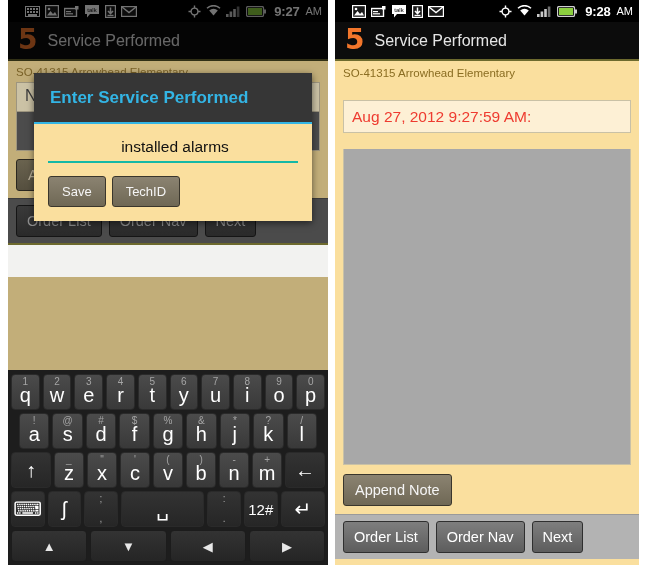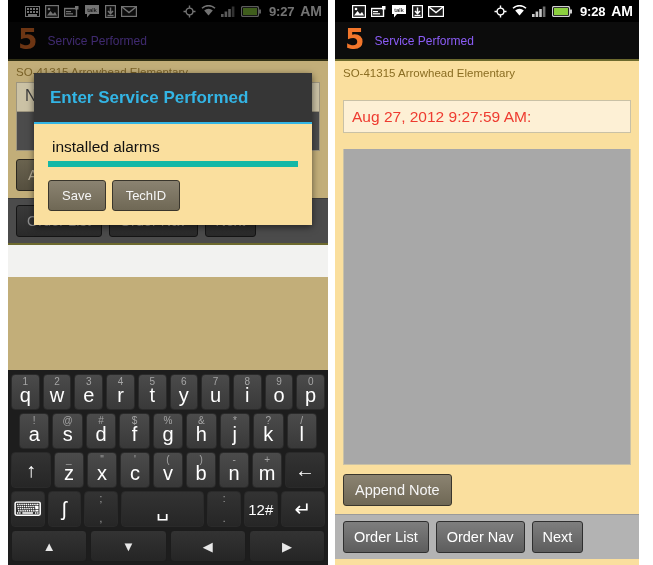--- a/index.html
+++ b/index.html
@@ -23,35 +23,35 @@
     padding: 0 6px 0 17px;
     box-sizing: border-box;
   }
   .sb-left { display: flex; align-items: center; gap: 5px; flex: 1; }
   .sb-right { display: flex; align-items: center; gap: 5px; }
   .sb-ico { display: block; }
   .sb-time {
     color: #fff; font-size: 13px; font-weight: bold;
     letter-spacing: -0.2px; margin-left: 3px;
   }
-  .sb-ampm { color: #fff; font-size: 14px; font-weight: bold; margin-left: 1px; }
+  .sb-ampm { color: #fff; font-size: 11px; font-weight: normal; margin-left: 1px; }
 
   
   .titlebar {
     height: 39px; background: #0c0c0c;
     display: flex; align-items: center; padding-left: 10px;
     border-bottom: 2px solid #6d6a2e;
     box-sizing: border-box;
   }
   .logo5 {
     font-size: 28px; font-weight: bold; color: #f2762b;
     line-height: 28px; font-family: "DejaVu Sans", sans-serif;
     margin-right: 10px; margin-top: -2px;
   }
-  .apptitle { color: #8b5cf6; font-size: 12px; }
+  .apptitle { color: #e5e5e5; font-size: 16px; }
 
   
   .body { position: relative; background: #fadf9e; }
   .panel.right .body { height: 504px; }
 
   
   .subtitle {
     color: #8a6d22; font-size: 11.5px;
     padding: 6px 0 5px 8px;
   }
@@ -139,26 +139,27 @@
   }
   .dlg-title {
     background: #363636; color: #33b5e5;
     font-size: 17px; font-weight: bold;
     padding: 15px 0 14px 16px;
     border-bottom: 2px solid #33b5e5;
   }
   .dlg-body { background: #fadf9e; padding: 12px 14px 14px 14px; }
   .dlg-input {
     font-size: 15.5px; color: #111;
-    border: none; border-bottom: 6px solid #14b8a6;
+    border: none; border-bottom: 2px solid #14b8a6;
     background: transparent;
     width: 100%; box-sizing: border-box;
     padding: 2px 0 5px 4px;
     outline: none;
     font-family: "Liberation Sans", sans-serif;
+    text-align: center;
   }
   .dlg-btnrow { margin-top: 13px; display: flex; gap: 6px; }
   .dlg-btn {
     color: #f5f5f5; font-size: 13px;
     background: linear-gradient(#8b8371, #6f6855);
     border: 1px solid #3a362c; border-radius: 3px;
     padding: 7px 13px;
     font-family: "Liberation Sans", sans-serif;
   }
 

